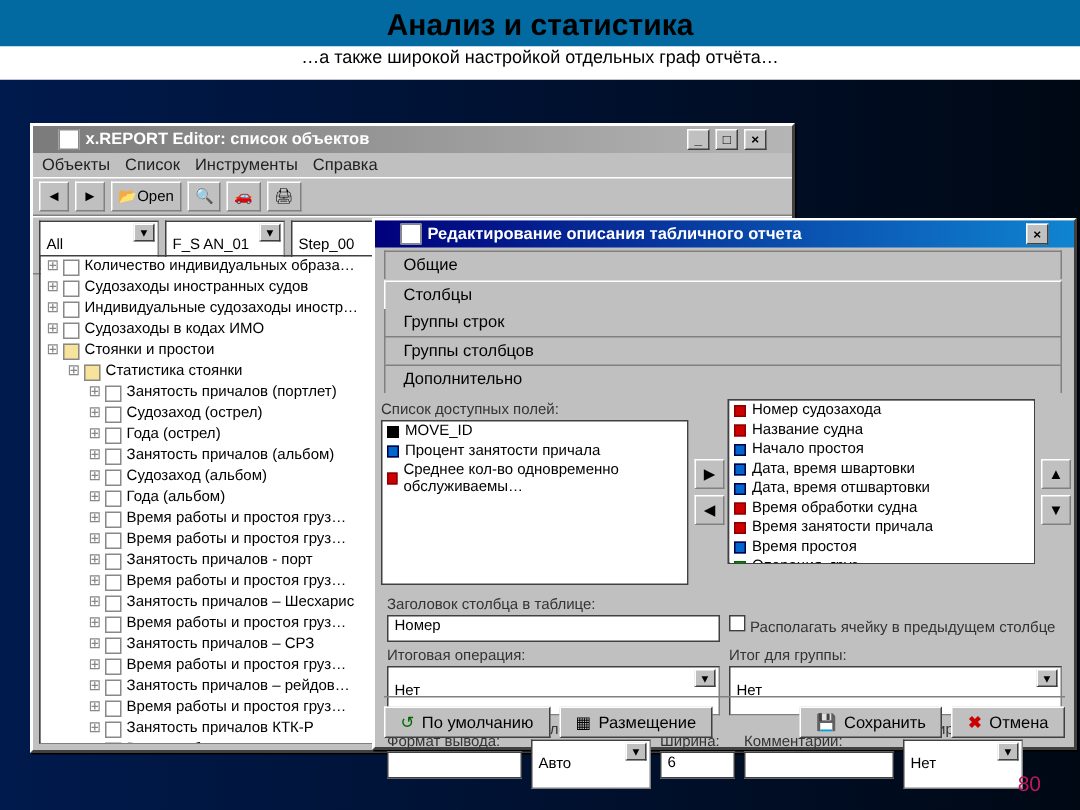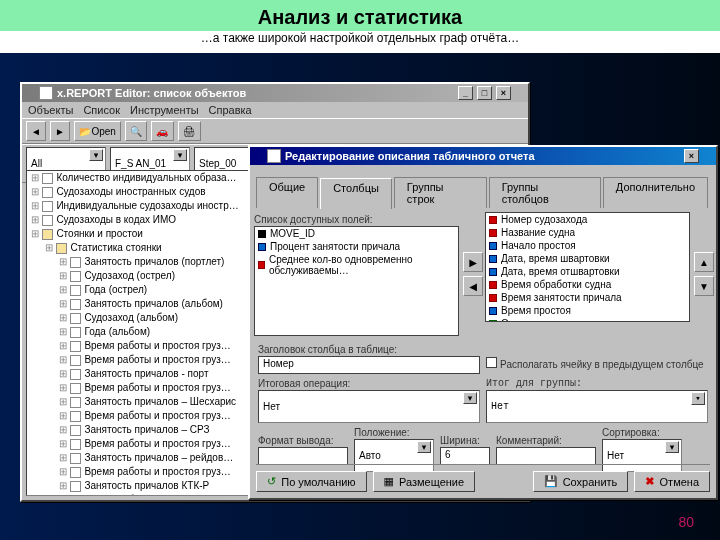--- a/index.html
+++ b/index.html
@@ -10,21 +10,21 @@
     background: linear-gradient(90deg, #001a4d 0%, #000814 100%);
     font-family: "MS Sans Serif", Tahoma, sans-serif;
     font-size: 11px;
     color: #000;
     overflow: hidden;
     position: relative;
   }
   .slide-title {
     text-align: center;
     color: #000;
-    background: #86efac;
+    background: #0369a1;
     font-size: 20px;
     font-weight: bold;
     padding: 6px 0 2px;
   }
   .slide-sub {
     text-align: center;
     color: #000;
     background: #fff;
     font-size: 12px;
     padding-bottom: 8px;
@@ -81,21 +81,21 @@
     border-top-color:#404040;border-left-color:#404040;
     overflow:auto;
   }
   .tree-row{white-space:nowrap;padding:0 2px;font-size:10px;line-height:14px;display:flex;align-items:center;gap:3px;}
   .tree-row .dash{color:#888;}
   .ic{width:11px;height:11px;display:inline-block;border:1px solid #888;background:#ddd;}
   .ic.doc{background:#fff;}
   .ic.fld{background:#f7e39b;}
 
   
-  .tabrow{display:flex;gap:0;padding:12px 6px 0;}
+  .tabrow{display:flex;gap:0;padding:2px 6px 0;flex-direction:column;}
   .tab{padding:3px 12px;border:1px solid #808080;border-bottom:none;background:#c0c0c0;font-size:11px;margin-right:2px;}
   .tab.active{background:#c0c0c0;border-top-color:#fff;border-left-color:#fff;position:relative;top:1px;}
   .lbl{font-size:10px;color:#333;margin:2px 0 1px;}
   .listbox{background:#fff;border:1px solid #404040;height:110px;overflow:auto;font-size:10px;}
   .li{padding:1px 3px;display:flex;align-items:center;gap:4px;}
   .li .dot{width:8px;height:8px;}
   .dot.red{background:#c00;border:1px solid #800;}
   .dot.blue{background:#06c;border:1px solid #004;}
   .dot.green{background:#0a0;border:1px solid #060;}
   .dot.black{background:#000;}
@@ -368,21 +368,21 @@
         <span class="lbl" style="display:inline">Располагать ячейку в предыдущем столбце</span>
       </div>
     </div>
     <div class="row" style="margin-top:2px;">
       <div style="flex:1;">
         <div class="lbl">Итоговая операция:</div>
         <div class="combo" style="width:100%">
             <span>Нет</span>
           </div>
       </div>
-      <div style="flex:1;font-family:Liberation Mono, monospace;">
+      <div style="flex:1;">
         <div class="lbl">Итог для группы:</div>
         <div class="combo" style="width:100%">
             <span>Нет</span>
           </div>
       </div>
     </div>
     <div class="row" style="margin-top:2px;">
       <div style="width:90px;">
         <div class="lbl">Формат вывода:</div>
         <div class="field"></div>

